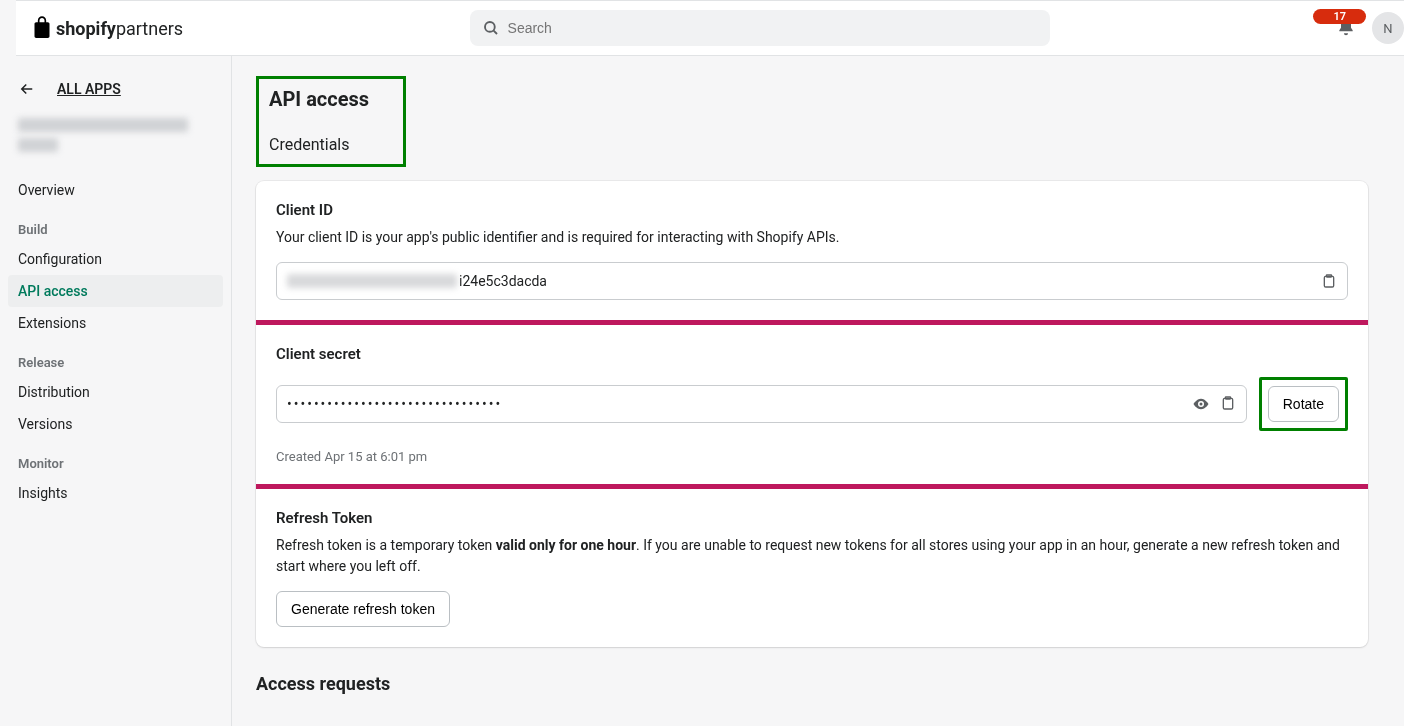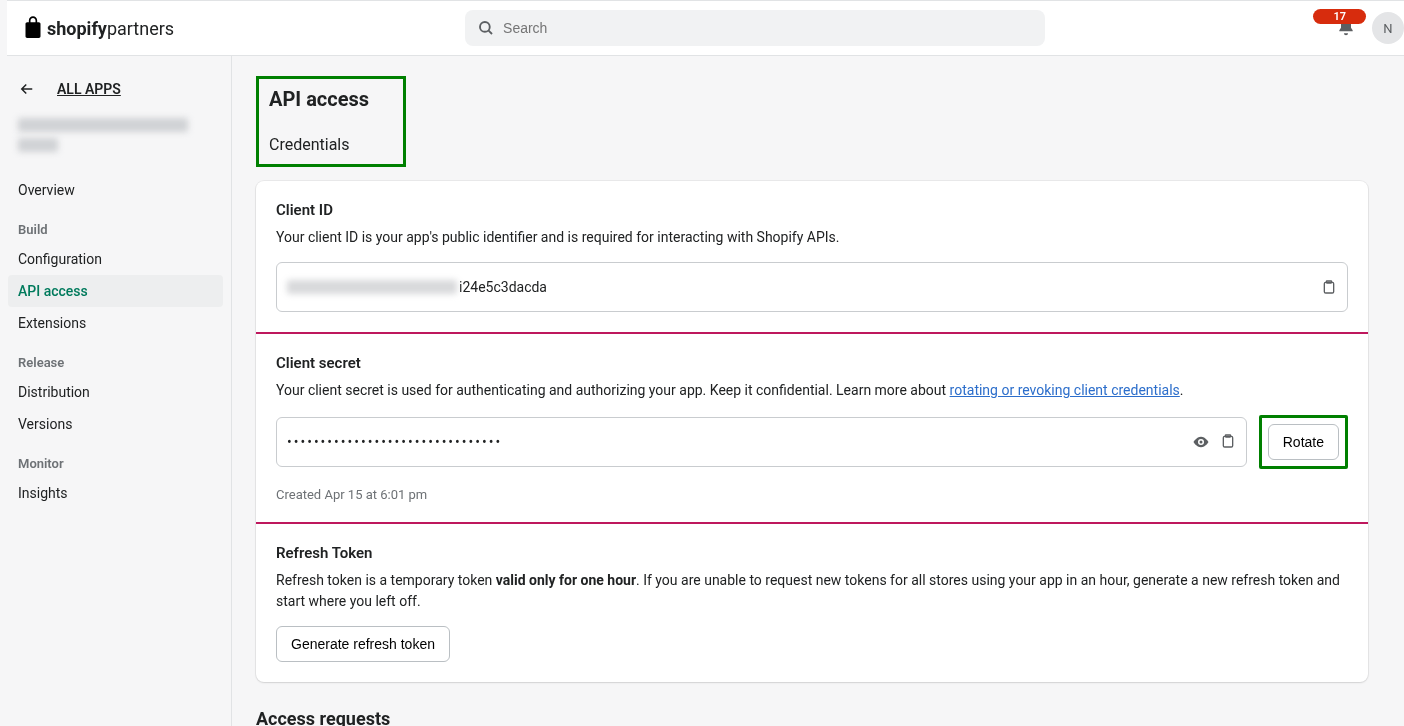--- a/index.html
+++ b/index.html
@@ -1,17 +1,17 @@
 <!DOCTYPE html>
 <html><head>
 <meta charset="utf-8">
 <style>
 * { box-sizing: border-box; margin: 0; padding: 0; }
 body { font-family: -apple-system, BlinkMacSystemFont, "Segoe UI", Roboto, Helvetica, Arial, sans-serif; background: #f6f6f7; color: #202223; font-size: 14px; }
-.topbar { height: 56px; background: #fff; border-top: 1px solid #e1e3e5; border-bottom: 1px solid #e1e3e5; display: flex; align-items: center; padding: 0 16px; position: fixed; top: 0; left: 7px; right: 0; z-index: 10; }
+.topbar { height: 56px; background: #fff; border-top: 1px solid #e1e3e5; border-bottom: 1px solid #e1e3e5; display: flex; align-items: center; padding: 0 16px; position: fixed; top: 0; left: 16px; right: 0; z-index: 10; }
 .logo { display: flex; align-items: center; gap: 4px; }
 .logo-svg { width: 20px; height: 24px; }
 .logo-text { font-size: 18px; font-weight: 700; }
 .logo-text-light { font-weight: 400; }
 .search-wrap { flex: 1; display: flex; justify-content: center; }
 .search { width: 580px; height: 36px; background: #f1f2f3; border-radius: 8px; display: flex; align-items: center; padding: 0 12px; gap: 8px; color: #6d7175; }
 .search input { border: none; background: transparent; outline: none; font-size: 14px; flex: 1; color: #202223; }
 .topbar-right { display: flex; align-items: center; gap: 16px; }
 .bell-wrap { position: relative; }
 .badge { position: absolute; top: -8px; right: -10px; background: #d72c0d; color: #fff; font-size: 11px; font-weight: 600; border-radius: 10px; padding: 1px 20px; }
@@ -25,28 +25,28 @@
 .nav-item { display: block; padding: 8px 10px; font-size: 14px; color: #202223; border-radius: 4px; cursor: pointer; }
 .nav-item.active { background: #edeeef; color: #007a5c; font-weight: 500; }
 .nav-heading { padding: 16px 10px 6px; font-size: 13px; font-weight: 600; color: #6d7175; }
 
 .main { flex: 1; padding: 20px 24px 40px; max-width: 1160px; }
 .page-header-box { border: 3px solid #008000; padding: 8px 10px 10px; width: 150px; margin-bottom: 14px; }
 .page-title { font-size: 20px; font-weight: 700; }
 .page-subtitle { font-size: 16px; font-weight: 400; margin-top: 24px; }
 
 .card { background: #fff; border-radius: 8px; box-shadow: 0 0 0 1px rgba(0,0,0,.05), 0 1px 2px rgba(0,0,0,.1); margin-bottom: 18px; }
-.card-section { padding: 20px; border-bottom: 2px solid #be185d; }
+.card-section { padding: 20px; border-bottom: 5px solid #be185d; }
 .card-section:last-child { border-bottom: none; }
 .section-title { font-size: 15px; font-weight: 600; margin-bottom: 8px; }
 .section-desc { font-size: 14px; color: #202223; line-height: 1.5; }
 .section-desc a { color: #2c6ecb; text-decoration: underline; }
 
 .field-row { margin-top: 14px; display: flex; align-items: center; gap: 12px; }
-.text-field { flex: 1; height: 50px; border: 1px solid #c9cccf; border-radius: 6px; display: flex; align-items: center; padding: 16px 10px; background: #fff; }
+.text-field { flex: 1; height: 38px; border: 1px solid #c9cccf; border-radius: 6px; display: flex; align-items: center; padding: 16px 10px; background: #fff; }
 .text-field .blur-chunk { background: #d8d9db; height: 14px; width: 170px; filter: blur(3px); border-radius: 2px; }
 .text-field .visible-tail { font-size: 14px; color: #202223; margin-left: 2px; }
 .text-field .dots { letter-spacing: 2px; font-size: 14px; flex: 1; }
 .text-field .field-icons { display: flex; gap: 10px; color: #5c5f62; }
 .icon-btn { cursor: pointer; display: inline-flex; }
 .btn { height: 36px; padding: 0 14px; background: #fff; border: 1px solid #babfc3; border-radius: 6px; font-size: 14px; cursor: pointer; display: inline-flex; align-items: center; }
 .timestamp { font-size: 13px; color: #6d7175; margin-top: 18px; }
 .rotate-wrap { border: 3px solid #008000; padding: 6px; margin-left: 0; border-radius: 2px; }
 .bold { font-weight: 700; }
 .access-req { font-size: 18px; font-weight: 700; margin-top: 26px; }
@@ -127,23 +127,20 @@
                     <rect x="5" y="5" width="14" height="16" rx="2"></rect>
                   </svg>
               </span>
             </span>
           </div>
         </div>
       </div>
 
       <div class="card-section">
         <div class="section-title">Client secret</div>
-        <div class="section-desc">
-          <span>Your client secret is used for authenticating and authorizing your app. Keep it confidential. Learn more about </span><a href="#">rotating or revoking client credentials</a><span>.</span>
-        </div>
         <div class="field-row">
           <div class="text-field">
             <span class="dots">••••••••••••••••••••••••••••••••</span>
             <span class="field-icons">
               <span class="icon-btn">
                 <svg width="18" height="18" viewBox="0 0 24 24" fill="#5c5f62">
                     <path d="M12 5C6 5 2 12 2 12s4 7 10 7 10-7 10-7-4-7-10-7zm0 11a4 4 0 1 1 0-8 4 4 0 0 1 0 8z"></path>
                     <circle cx="12" cy="12" r="2"></circle>
                   </svg>
               </span>

